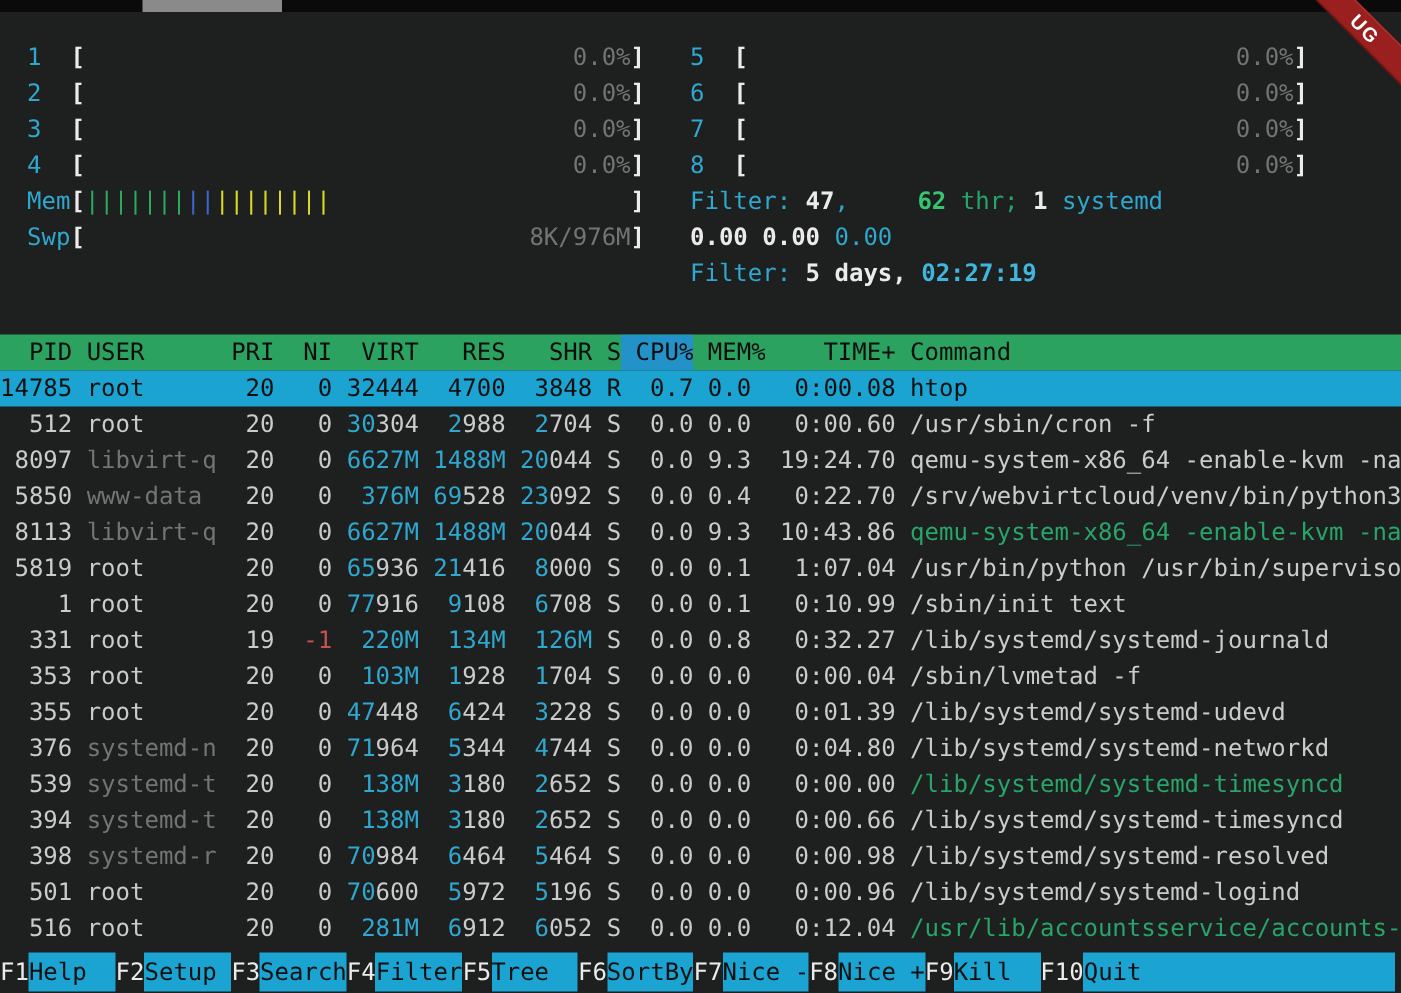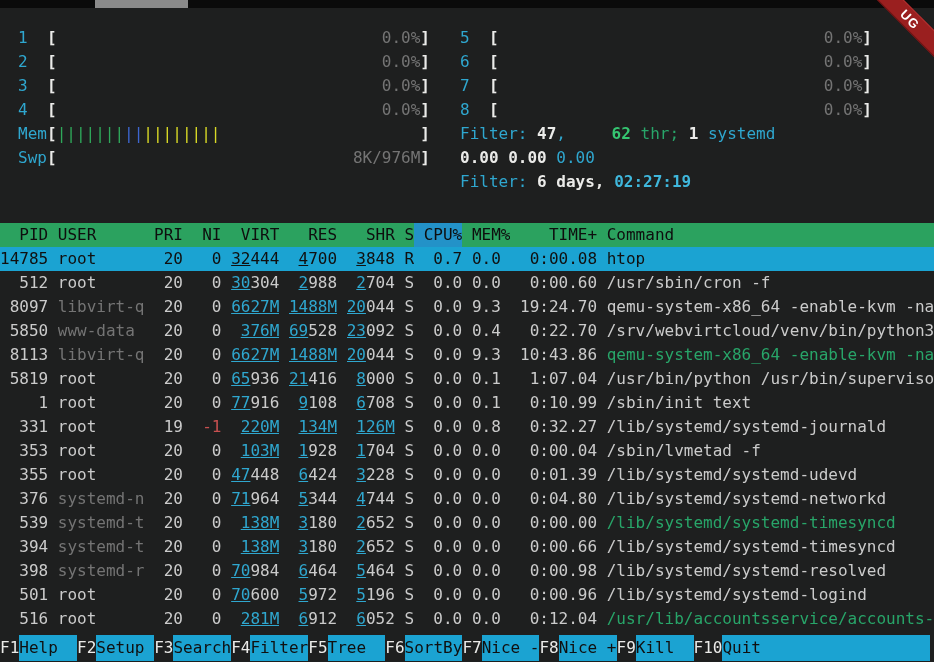--- a/index.html
+++ b/index.html
@@ -60,21 +60,21 @@
   #ptable{position:absolute;top:223px;left:0;width:934px;}
   .prow{display:flex;height:24px;line-height:24px;white-space:pre;overflow:hidden;}
   .cell{display:inline-block;overflow:hidden;white-space:pre;flex:0 0 auto;}
   .cell+.cell{margin-left:1ch;}
   .cell.al-r{text-align:right;}
   .cell.cmd{flex:1 1 auto;}
   #phead{background:var(--green-bg);color:#0e0e0e;}
   #phead .cell.sort{margin-left:0;padding-left:1ch;background:var(--sort-bg);}
   .prow.sel{background:var(--cyan-bg);}
   .prow.sel span{color:var(--sel-fg) !important;font-weight:normal !important;}
-  .num-hi{color:var(--cyan);text-decoration:underline;}
+  .num-hi{color:var(--cyan);}
   .u-shadow{color:var(--shadow);}
   .ni-red{color:var(--red);}
   .cmd-green{color:var(--green);}
   
   #fnbar{
     position:absolute;left:0;bottom:1px;width:930px;height:26px;
     display:flex;line-height:26px;white-space:pre;background:var(--bg);
   }
   .fkey{color:var(--white-bold);}
   .flabel{display:inline-block;width:6ch;background:var(--cyan-bg);color:#101010;overflow:hidden;}
@@ -99,21 +99,21 @@
         <div class="mrow"><span class="mlabel">Mem</span><span class="lb">[</span><span class="mfill"><span class="bar-g">|||||||</span><span class="bar-b">||</span><span class="bar-y">||||||||</span></span><span class="rb">]</span></div>
         <div class="mrow"><span class="mlabel">Swp</span><span class="lb">[</span><span class="mfill"></span><span class="mval">8K/976M</span><span class="rb">]</span></div>
       </div>
     <div class="mcol right" id="mcol-right">
         <div class="mrow"><span class="mlabel">5</span><span class="lb">[</span><span class="mfill"></span><span class="mval">0.0%</span><span class="rb">]</span></div>
         <div class="mrow"><span class="mlabel">6</span><span class="lb">[</span><span class="mfill"></span><span class="mval">0.0%</span><span class="rb">]</span></div>
         <div class="mrow"><span class="mlabel">7</span><span class="lb">[</span><span class="mfill"></span><span class="mval">0.0%</span><span class="rb">]</span></div>
         <div class="mrow"><span class="mlabel">8</span><span class="lb">[</span><span class="mfill"></span><span class="mval">0.0%</span><span class="rb">]</span></div>
         <div class="mrow"><span class="c-cyan">Filter: </span><span class="c-wb">47</span><span class="c-cyan">, </span><span class="c-gb">62</span><span class="c-green"> thr; </span><span class="c-wb">1</span><span class="c-cyan"> systemd</span></div>
         <div class="mrow"><span class="c-wb">0.00 </span><span class="c-wb">0.00 </span><span class="c-cyan">0.00</span></div>
-        <div class="mrow"><span class="c-cyan">Filter: </span><span class="c-wb">6 days, </span><span class="c-cyanb">02:27:19</span></div>
+        <div class="mrow"><span class="c-cyan">Filter: </span><span class="c-wb">5 days, </span><span class="c-cyanb">02:27:19</span></div>
       </div>
   </div>
 </div>
 
 <div id="ptable">
   <div class="prow" id="phead"><span class="cell al-r" style="width: 5ch;">PID</span><span class="cell" style="width: 9ch;">USER</span><span class="cell al-r" style="width: 3ch;">PRI</span><span class="cell al-r" style="width: 3ch;">NI</span><span class="cell al-r" style="width: 5ch;">VIRT</span><span class="cell al-r" style="width: 5ch;">RES</span><span class="cell al-r" style="width: 5ch;">SHR</span><span class="cell" style="width: 1ch;">S</span><span class="cell al-r sort" style="width: 4ch;">CPU%</span><span class="cell" style="width: 4ch;">MEM%</span><span class="cell al-r" style="width: 8ch;">TIME+</span><span class="cell cmd">Command</span></div>
   <div id="pbody">
       <div class="prow sel"><span class="cell al-r" style="width: 5ch;"><span>14785</span></span><span class="cell" style="width: 9ch;"><span>root</span></span><span class="cell al-r" style="width: 3ch;"><span>20</span></span><span class="cell al-r" style="width: 3ch;"><span>0</span></span><span class="cell al-r" style="width: 5ch;"><span class="num-hi">32</span><span>444</span></span><span class="cell al-r" style="width: 5ch;"><span class="num-hi">4</span><span>700</span></span><span class="cell al-r" style="width: 5ch;"><span class="num-hi">3</span><span>848</span></span><span class="cell" style="width: 1ch;"><span>R</span></span><span class="cell al-r" style="width: 4ch;"><span>0.7</span></span><span class="cell" style="width: 4ch;"><span>0.0</span></span><span class="cell al-r" style="width: 8ch;"><span>0:00.08</span></span><span class="cell cmd"><span>htop</span></span></div>
       <div class="prow"><span class="cell al-r" style="width: 5ch;"><span>512</span></span><span class="cell" style="width: 9ch;"><span>root</span></span><span class="cell al-r" style="width: 3ch;"><span>20</span></span><span class="cell al-r" style="width: 3ch;"><span>0</span></span><span class="cell al-r" style="width: 5ch;"><span class="num-hi">30</span><span>304</span></span><span class="cell al-r" style="width: 5ch;"><span class="num-hi">2</span><span>988</span></span><span class="cell al-r" style="width: 5ch;"><span class="num-hi">2</span><span>704</span></span><span class="cell" style="width: 1ch;"><span>S</span></span><span class="cell al-r" style="width: 4ch;"><span>0.0</span></span><span class="cell" style="width: 4ch;"><span>0.0</span></span><span class="cell al-r" style="width: 8ch;"><span>0:00.60</span></span><span class="cell cmd"><span>/usr/sbin/cron -f</span></span></div>
       <div class="prow"><span class="cell al-r" style="width: 5ch;"><span>8097</span></span><span class="cell" style="width: 9ch;"><span class="u-shadow">libvirt-q</span></span><span class="cell al-r" style="width: 3ch;"><span>20</span></span><span class="cell al-r" style="width: 3ch;"><span>0</span></span><span class="cell al-r" style="width: 5ch;"><span class="num-hi">6627M</span></span><span class="cell al-r" style="width: 5ch;"><span class="num-hi">1488M</span></span><span class="cell al-r" style="width: 5ch;"><span class="num-hi">20</span><span>044</span></span><span class="cell" style="width: 1ch;"><span>S</span></span><span class="cell al-r" style="width: 4ch;"><span>0.0</span></span><span class="cell" style="width: 4ch;"><span>9.3</span></span><span class="cell al-r" style="width: 8ch;"><span>19:24.70</span></span><span class="cell cmd"><span>qemu-system-x86_64 -enable-kvm -na</span></span></div>

